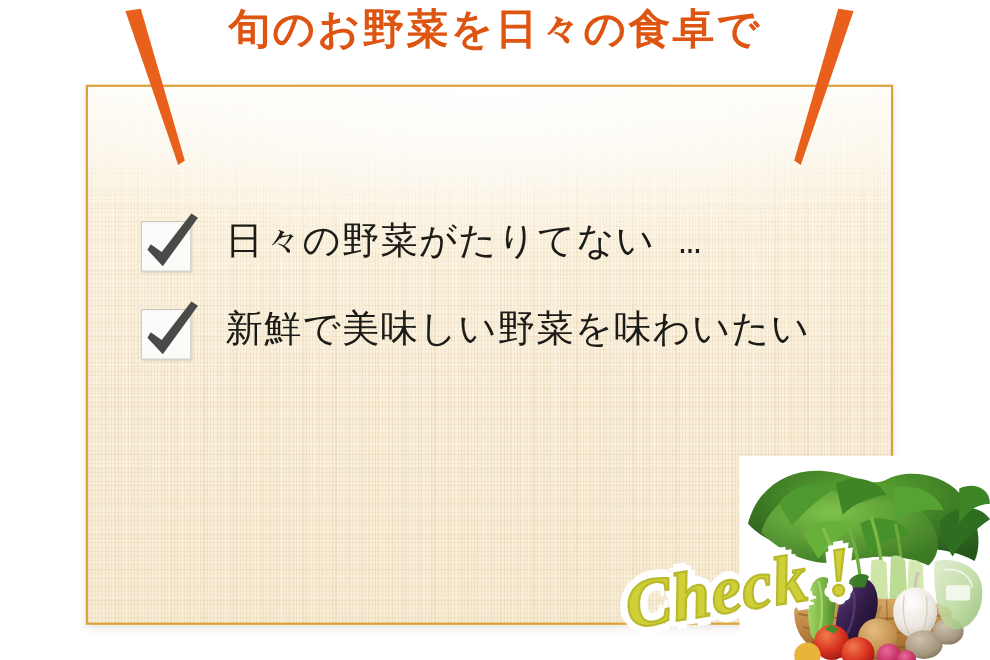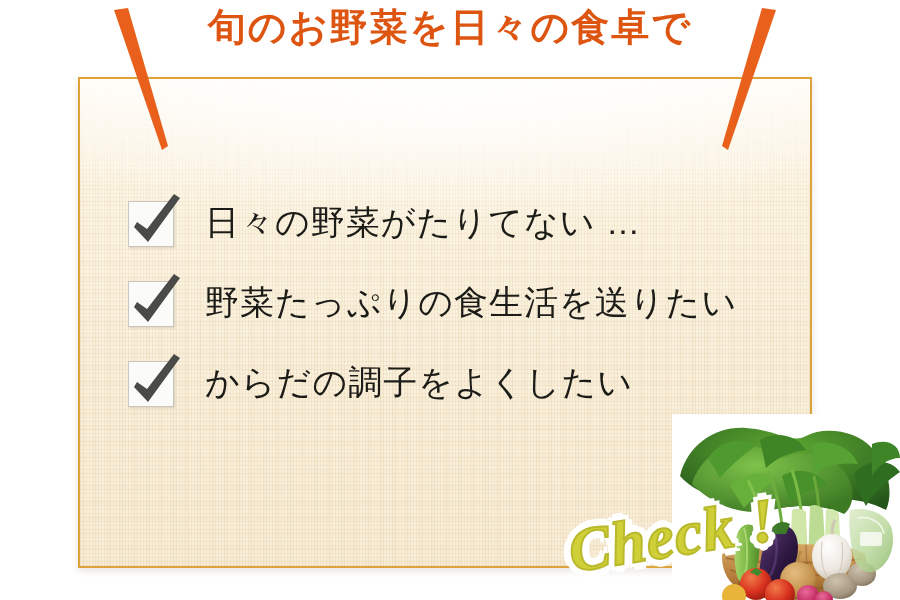--- a/index.html
+++ b/index.html
@@ -143,21 +143,21 @@
     position: absolute;
     left: -2px;
     top: -9px;
     width: 58px;
     height: 58px;
     overflow: visible;
   }
   .row-text {
     margin-left: 31px;
     color: #1b1b17;
-    font-family: Liberation Sans, sans-serif;
+    font-family: Liberation Mono, monospace;
     font-size: 34px;
     line-height: 52px;
     letter-spacing: 1px;
     white-space: nowrap;
   }
 
   
   .check-badge {
     position: absolute;
     left: 568px;
@@ -228,31 +228,23 @@
       <div class="row-text">日々の野菜がたりてない …</div>
     </div>
 
 
     <div class="check-row">
       <div class="checkbox">
         <svg viewBox="0 0 58 58" aria-hidden="true">
           <polygon points="10,29 7,34 21,49 53,5 47,1 20,36" fill="#4a4a48"></polygon>
         </svg>
       </div>
-      <div class="row-text">野菜たっぷりの食生活を送りたい</div>
+      <div class="row-text">新鮮で美味しい野菜を味わいたい</div>
     </div>
 
-    <div class="check-row">
-      <div class="checkbox">
-        <svg viewBox="0 0 58 58" aria-hidden="true">
-          <polygon points="10,29 7,34 21,49 53,5 47,1 20,36" fill="#4a4a48"></polygon>
-        </svg>
-      </div>
-      <div class="row-text">からだの調子をよくしたい</div>
-    </div>
 
   </div>
 
   <div class="check-badge">Check !</div>
 
   <div class="veg-photo">
     <svg viewBox="0 0 228 186" width="228" height="186" aria-hidden="true">
       <defs>
         <clipPath id="photoClip">
           <rect x="0" y="0" width="228" height="186"></rect>

